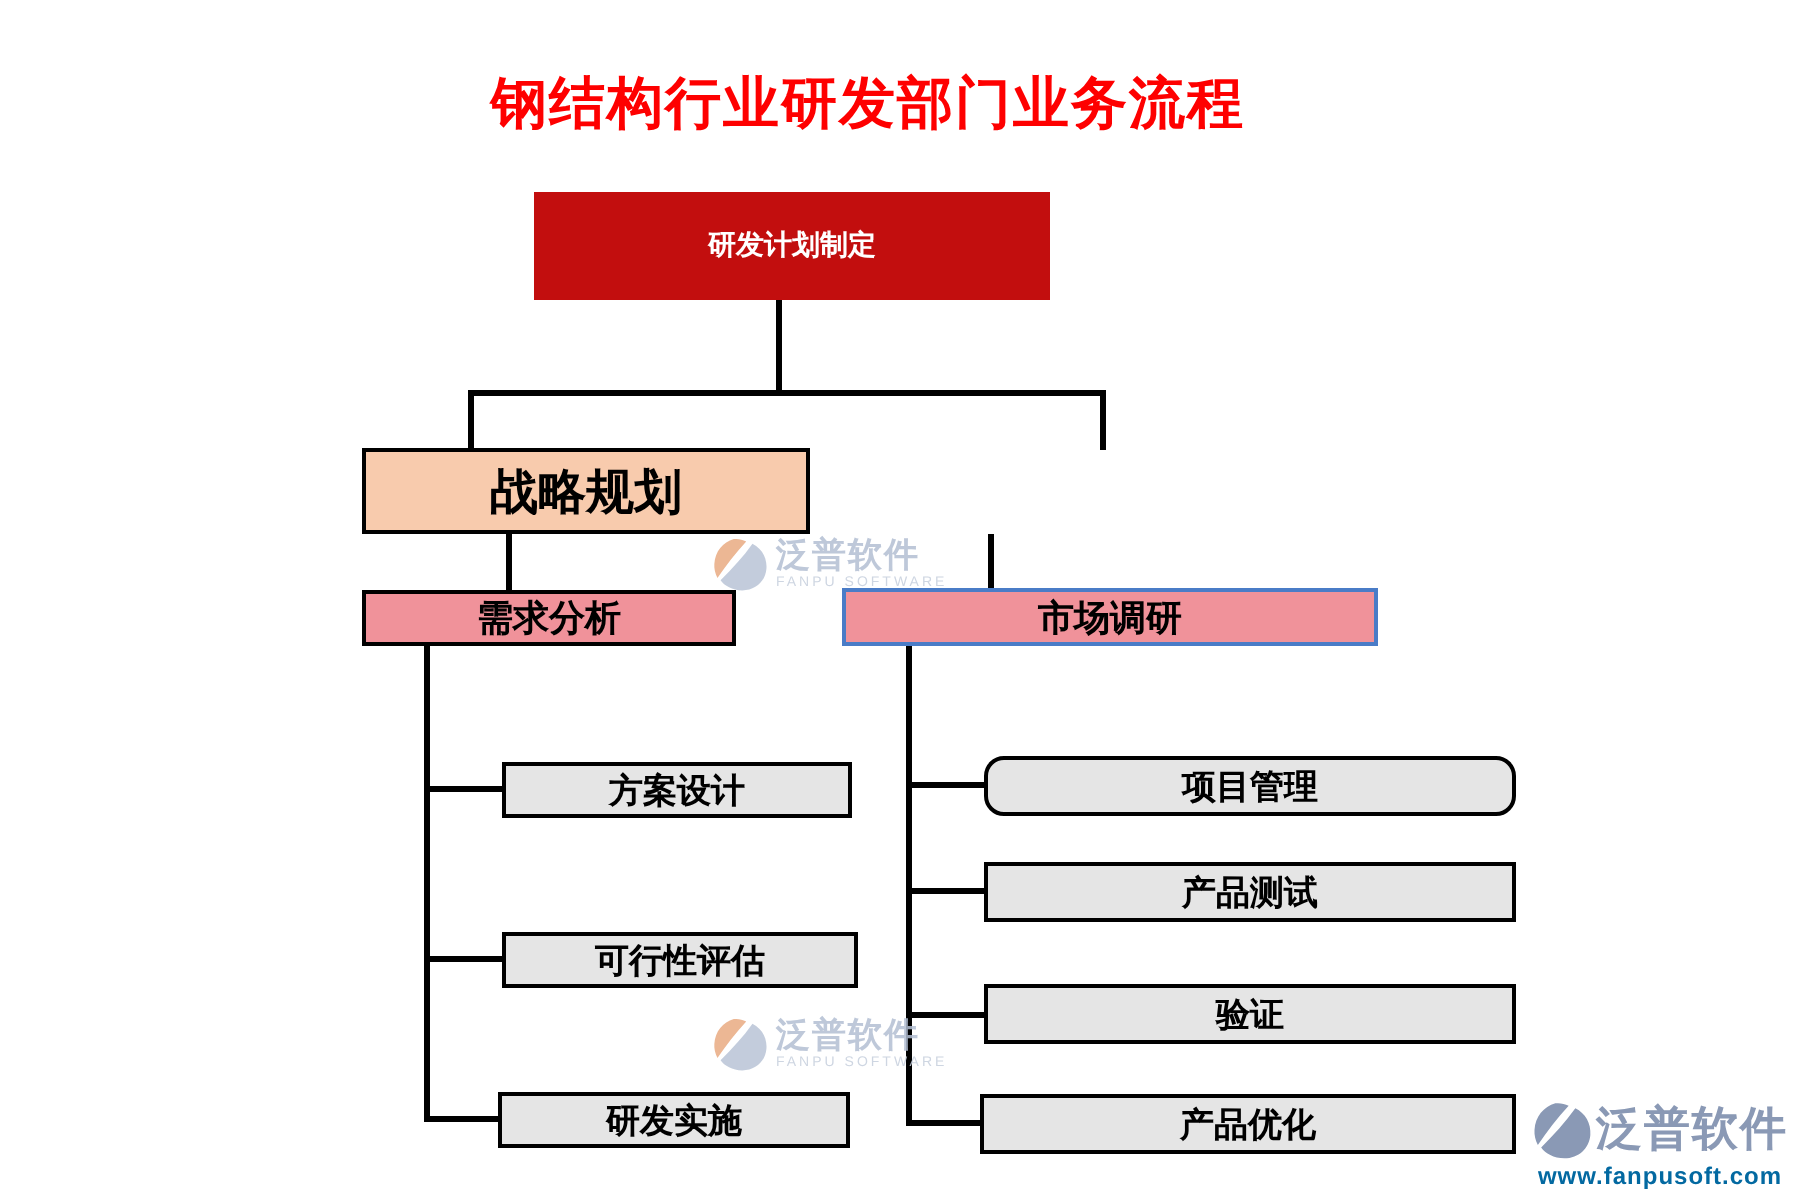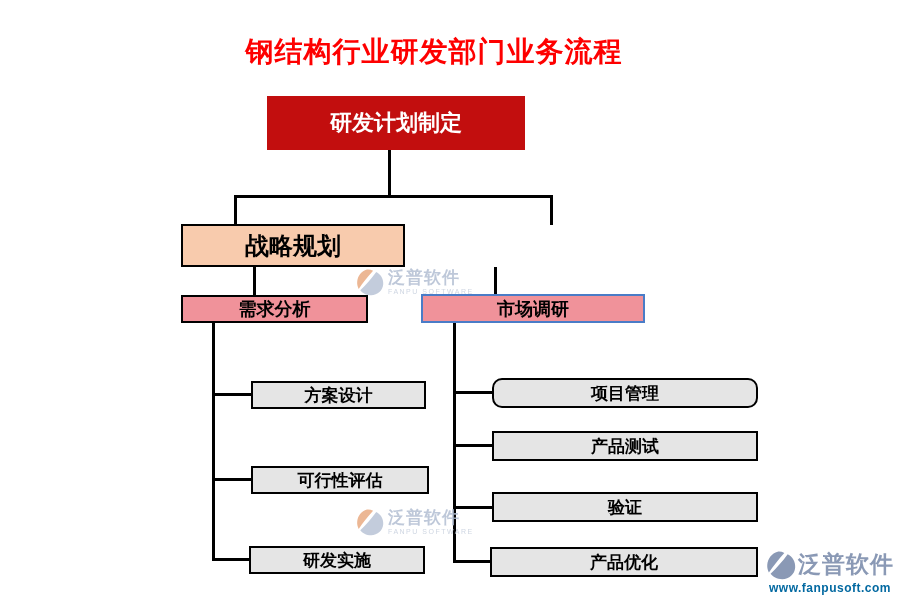--- a/index.html
+++ b/index.html
@@ -9,21 +9,21 @@
   }
   .title{
     position:absolute;left:134px;top:33px;width:600px;text-align:center;
     font-size:28px;font-weight:bold;color:#fe0000;letter-spacing:1px;
   }
   .node{
     position:absolute;box-sizing:border-box;display:flex;
     align-items:center;justify-content:center;
     font-weight:bold;color:#000;text-align:center;
   }
-  .node-root{background:#c20e0e;color:#ffffff;font-size:22px;border:none;}
+  .node-root{background:#c20e0e;color:#ffffff;font-size:14px;border:none;}
   .node-l2{background:#f8cbad;border:2px solid #000;font-size:24px;}
   .node-l3{background:#f0929a;border:2px solid #000;font-size:18px;}
   .node-l3-blue{background:#f0929a;border:2px solid #4a7cc7;font-size:18px;}
   .node-leaf{background:#e5e5e5;border:2px solid #000;font-size:17px;}
   .line{position:absolute;background:#000;}
   .watermark{position:absolute;display:flex;align-items:center;gap:4px;opacity:0.85;}
   .wm-texts{display:flex;flex-direction:column;line-height:1;}
   .wm-cn{font-size:17px;font-weight:bold;color:#b3bfd3;letter-spacing:1px;}
   .wm-en{font-size:7px;color:#c6cfdd;letter-spacing:1.5px;margin-top:2px;}
   .footer-logo{position:absolute;left:766px;top:549px;display:flex;flex-direction:column;align-items:center;}
@@ -44,21 +44,21 @@
   <div class="line" style="left:234px;top:195px;width:319px;height:3px;"></div>
   <div class="line" style="left:234px;top:195px;width:3px;height:30px;"></div>
   <div class="line" style="left:550px;top:195px;width:3px;height:30px;"></div>
 
   <div class="node node-l2" style="left:181px;top:224px;width:224px;height:43px;">战略规划</div>
 
   <div class="line" style="left:253px;top:267px;width:3px;height:28px;"></div>
   <div class="line" style="left:494px;top:267px;width:3px;height:27px;"></div>
 
   <div class="node node-l3" style="left:181px;top:295px;width:187px;height:28px;">需求分析</div>
-  <div class="node node-l3-blue" style="left:421px;top:294px;width:224px;height:29px;">市场调研</div>
+  <div class="node node-l3-blue" style="left:421px;top:294px;width:268px;height:29px;">市场调研</div>
 
   <div class="line" style="left:212px;top:323px;width:3px;height:238px;"></div>
   <div class="line" style="left:212px;top:393px;width:39px;height:3px;"></div>
   <div class="line" style="left:212px;top:478px;width:39px;height:3px;"></div>
   <div class="line" style="left:212px;top:558px;width:39px;height:3px;"></div>
 
   <div class="node node-leaf" style="left:251px;top:381px;width:175px;height:28px;">方案设计</div>
   <div class="node node-leaf" style="left:251px;top:466px;width:178px;height:28px;">可行性评估</div>
   <div class="node node-leaf" style="left:249px;top:546px;width:176px;height:28px;">研发实施</div>
 

